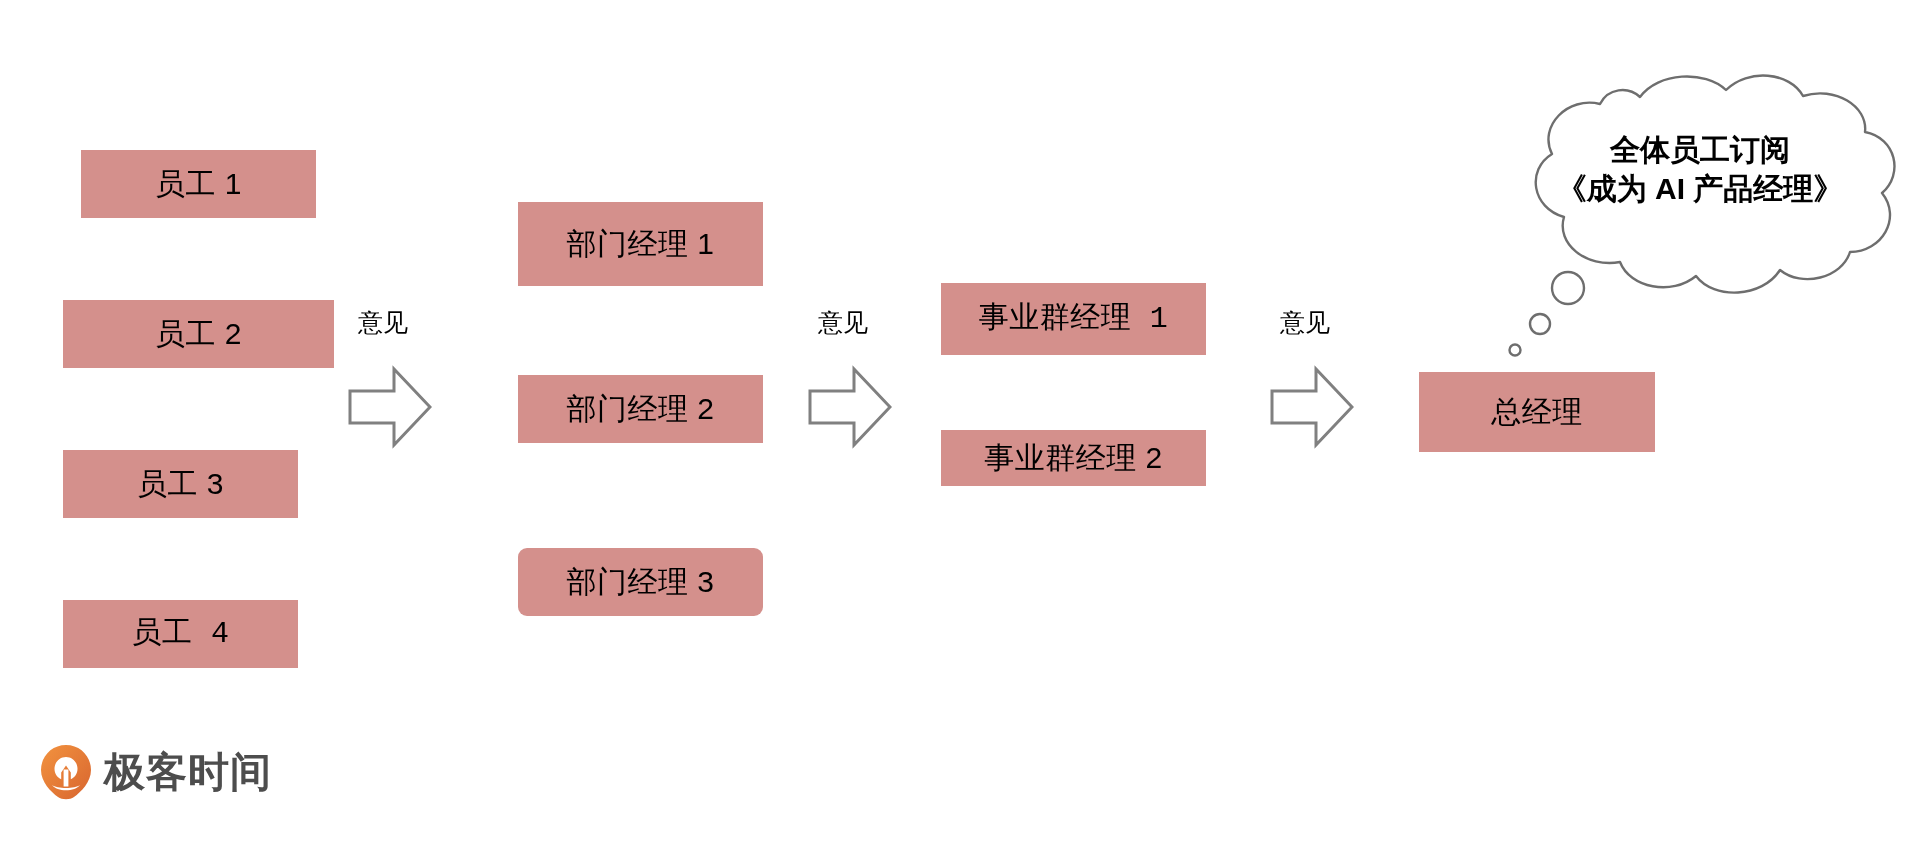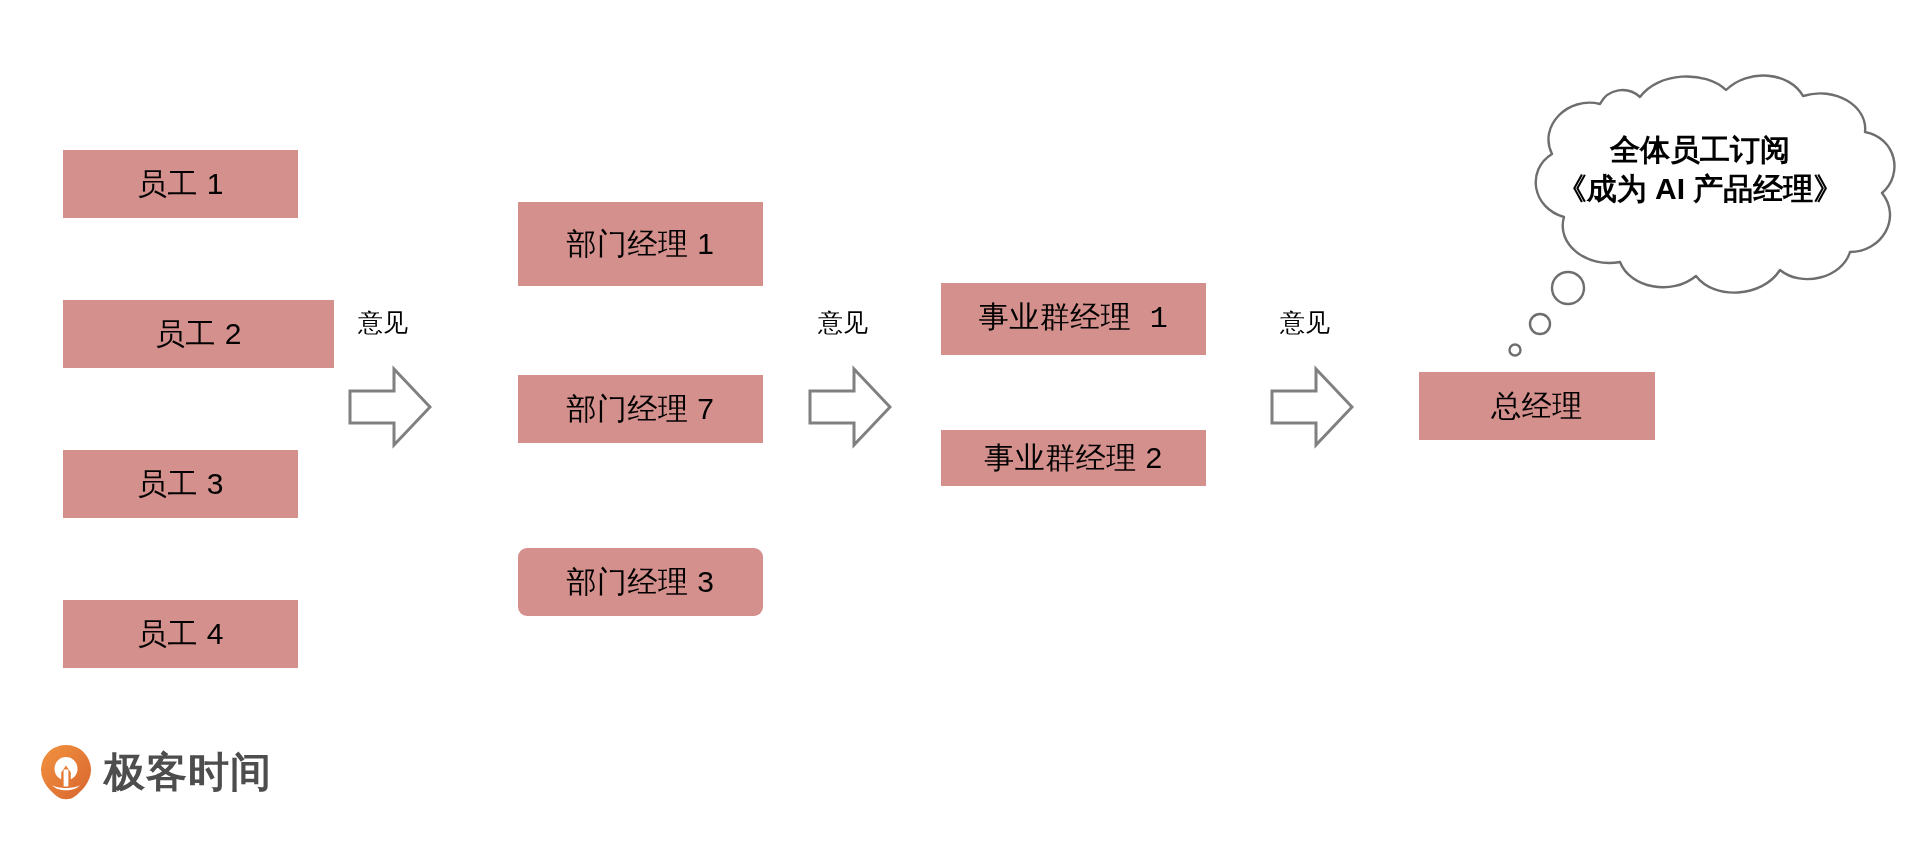--- a/index.html
+++ b/index.html
@@ -89,50 +89,50 @@
     letter-spacing: 1px;
     line-height: 1;
     white-space: nowrap;
   }
 </style>
 </head>
 <body>
 
 <div id="canvas">
 
-  <div class="node-box" style="left:63px; top:150px; width:235px; height:68px;">
+  <div class="node-box" style="left:81px; top:150px; width:235px; height:68px;">
     <span>员工 1</span>
   </div>
 
   <div class="node-box" style="left:63px; top:300px; width:271px; height:68px;">
     <span>员工 2</span>
   </div>
 
   <div class="node-box" style="left:63px; top:450px; width:235px; height:68px;">
     <span>员工 3</span>
   </div>
 
-  <div class="node-box" style="left:63px; top:600px; width:235px; height:68px;">
+  <div class="node-box" style="left:63px; top:600px; width:235px; height:68px;font-family:Liberation Mono, monospace;">
     <span>员工 4</span>
   </div>
 
   <div class="flow-label" style="left:358px; top:310px;">意见</div>
 
   <div class="block-arrow" style="left:348px; top:365px;">
     <svg width="84" height="84" viewBox="0 0 84 84" aria-hidden="true">
       <polygon points="2,26 46,26 46,4 82,42 46,80 46,58 2,58" fill="#FFFFFF" stroke="#808080" stroke-width="3" stroke-linejoin="miter"></polygon>
     </svg>
   </div>
 
   <div class="node-box" style="left:518px; top:202px; width:245px; height:84px;">
     <span>部门经理 1</span>
   </div>
 
   <div class="node-box" style="left:518px; top:375px; width:245px; height:68px;">
-    <span>部门经理 7</span>
+    <span>部门经理 2</span>
   </div>
 
   <div class="node-box" style="left:518px; top:548px; width:245px; height:68px;border-radius:9px;">
     <span>部门经理 3</span>
   </div>
 
   <div class="flow-label" style="left:818px; top:310px;">意见</div>
 
   <div class="block-arrow" style="left:808px; top:365px;">
     <svg width="84" height="84" viewBox="0 0 84 84" aria-hidden="true">
@@ -149,21 +149,21 @@
   </div>
 
   <div class="flow-label" style="left:1280px; top:310px;">意见</div>
 
   <div class="block-arrow" style="left:1270px; top:365px;">
     <svg width="84" height="84" viewBox="0 0 84 84" aria-hidden="true">
       <polygon points="2,26 46,26 46,4 82,42 46,80 46,58 2,58" fill="#FFFFFF" stroke="#808080" stroke-width="3" stroke-linejoin="miter"></polygon>
     </svg>
   </div>
 
-  <div class="node-box" style="left:1419px; top:372px; width:236px; height:68px;">
+  <div class="node-box" style="left:1419px; top:372px; width:236px; height:80px;">
     <span>总经理</span>
   </div>
 
   <div class="thought-bubble" style="left:1490px; top:62px;">
     <svg width="420" height="300" viewBox="0 0 420 300" aria-hidden="true">
 
       <path d="M 150 35
                C 168 10, 215 8, 236 28
                C 258 6, 300 10, 313 34
                C 345 24, 378 44, 375 70

